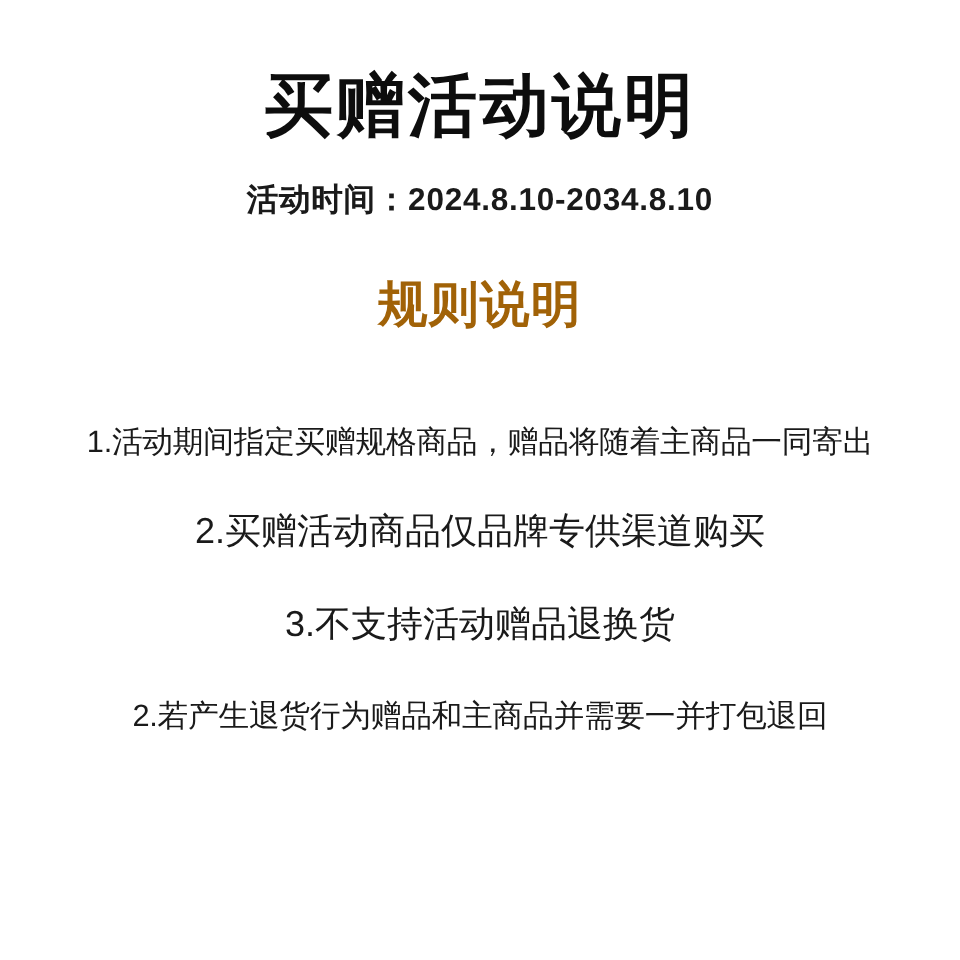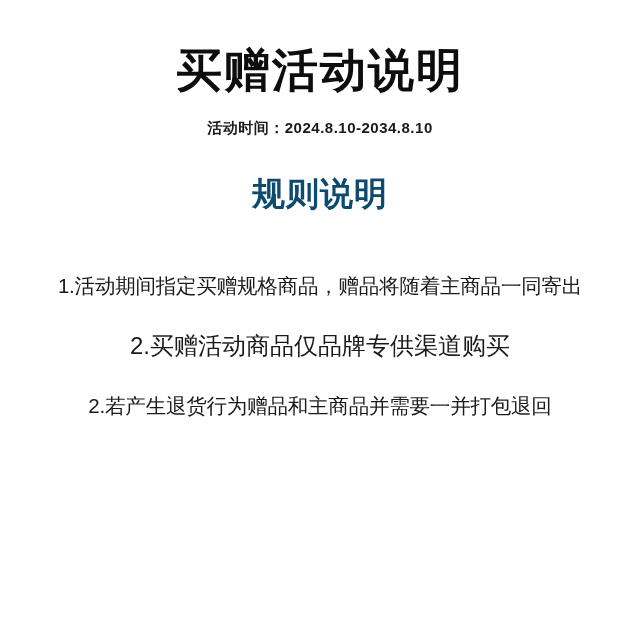--- a/index.html
+++ b/index.html
@@ -27,32 +27,32 @@
     font-size: 46px;
     font-weight: bold;
     letter-spacing: 2px;
     line-height: 1.15;
     text-align: center;
     margin: 0;
     color: #0d0d0d;
   }
   .subtitle {
     margin-top: 22px;
-    font-size: 15px;
+    font-size: 21px;
     font-weight: bold;
     text-align: center;
     color: #1a1a1a;
     letter-spacing: 0.5px;
   }
   .section-title {
     margin-top: 34px;
     font-size: 33px;
     font-weight: bold;
     text-align: center;
-    color: #0c4a6e;
+    color: #a16207;
     letter-spacing: 1px;
   }
   .rules {
     margin-top: 28px;
     width: 100%;
     display: flex;
     flex-direction: column;
     align-items: flex-start;
   }
   .rule {
@@ -79,16 +79,17 @@
 
   <h1 class="main-title">买赠活动说明</h1>
 
   <div class="subtitle">活动时间：2024.8.10-2034.8.10</div>
 
   <h2 class="section-title">规则说明</h2>
 
   <div class="rules">
     <div class="rule rule-wide">1.活动期间指定买赠规格商品，赠品将随着主商品一同寄出</div>
     <div class="rule">2.买赠活动商品仅品牌专供渠道购买</div>
+    <div class="rule">3.不支持活动赠品退换货</div>
     <div class="rule rule-wide">2.若产生退货行为赠品和主商品并需要一并打包退回</div>
   </div>
 
 </div>
 
 </body></html>

